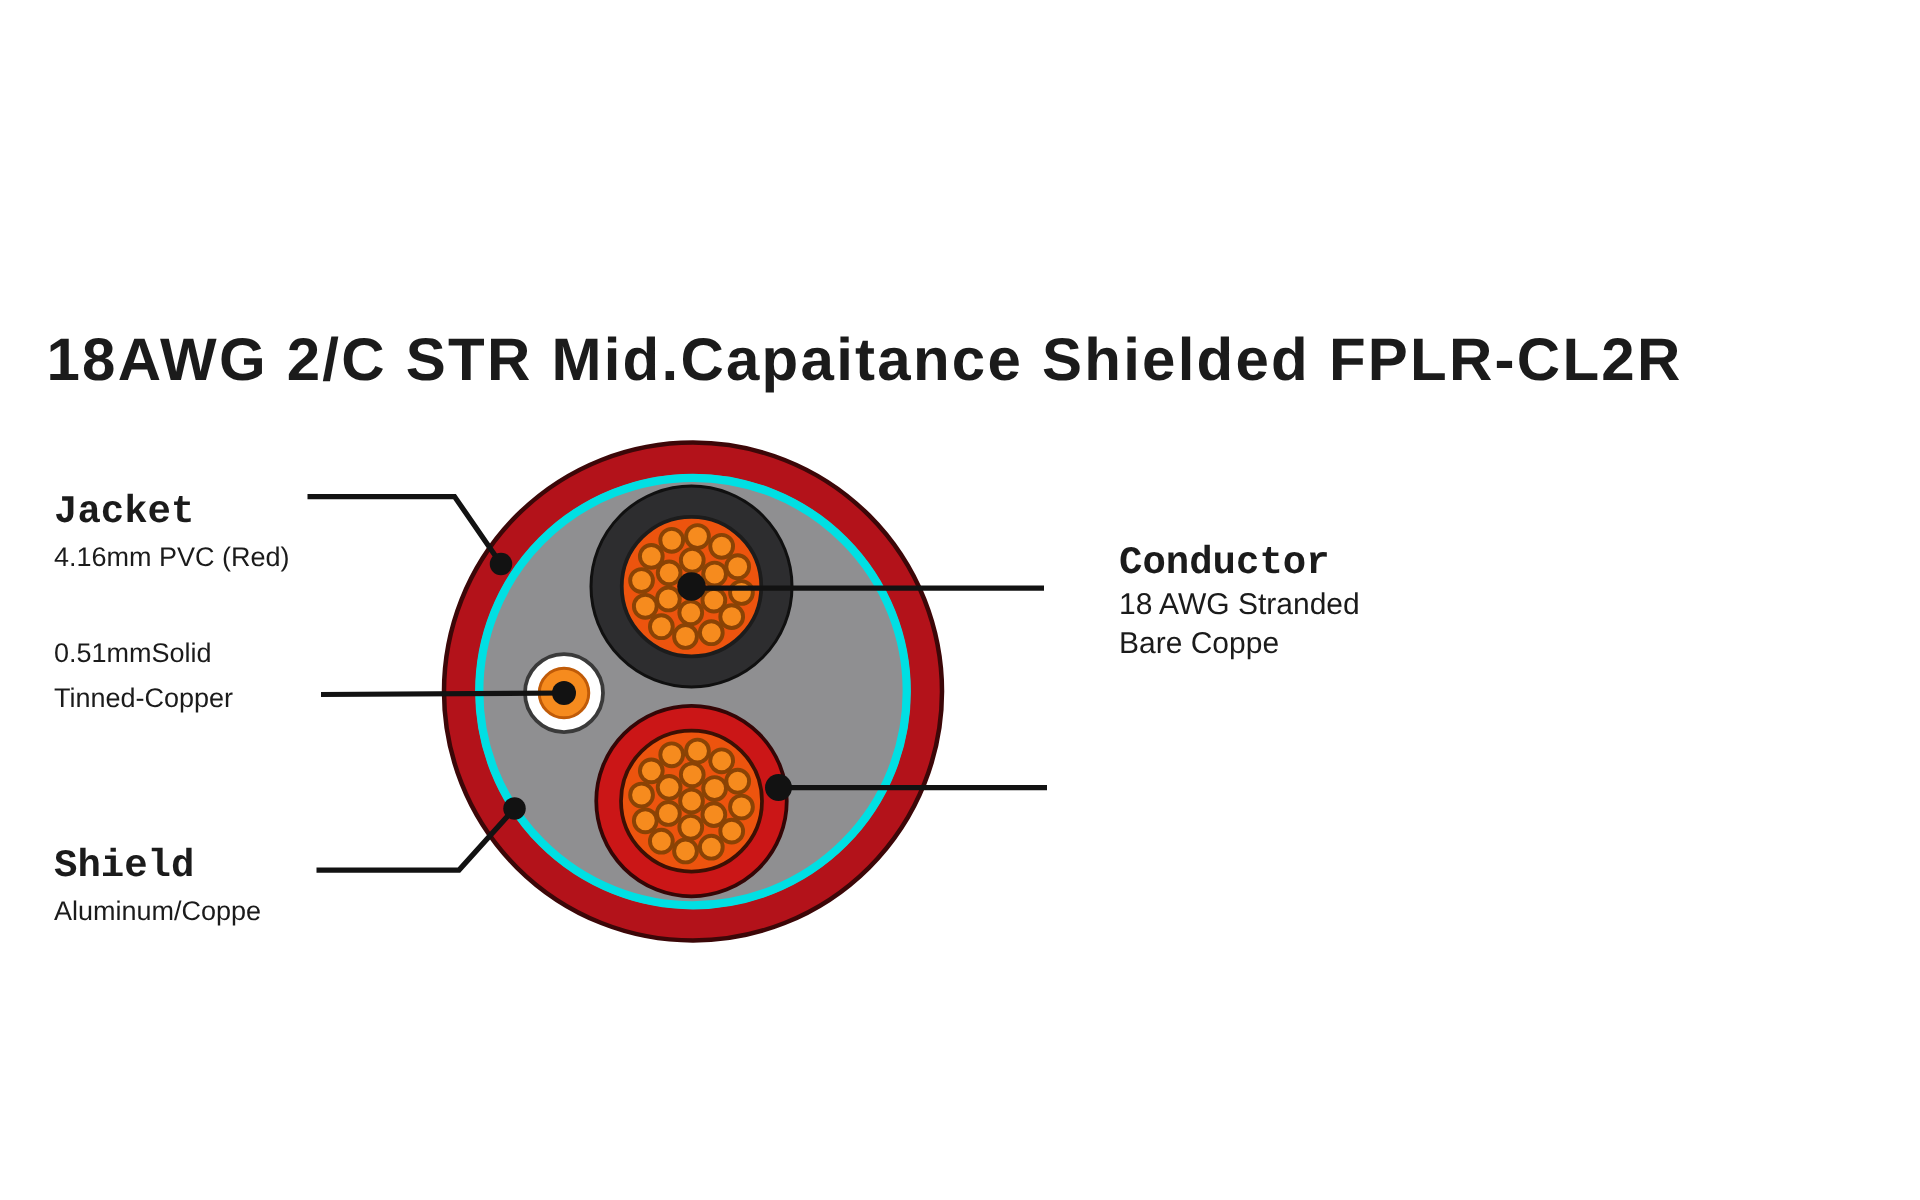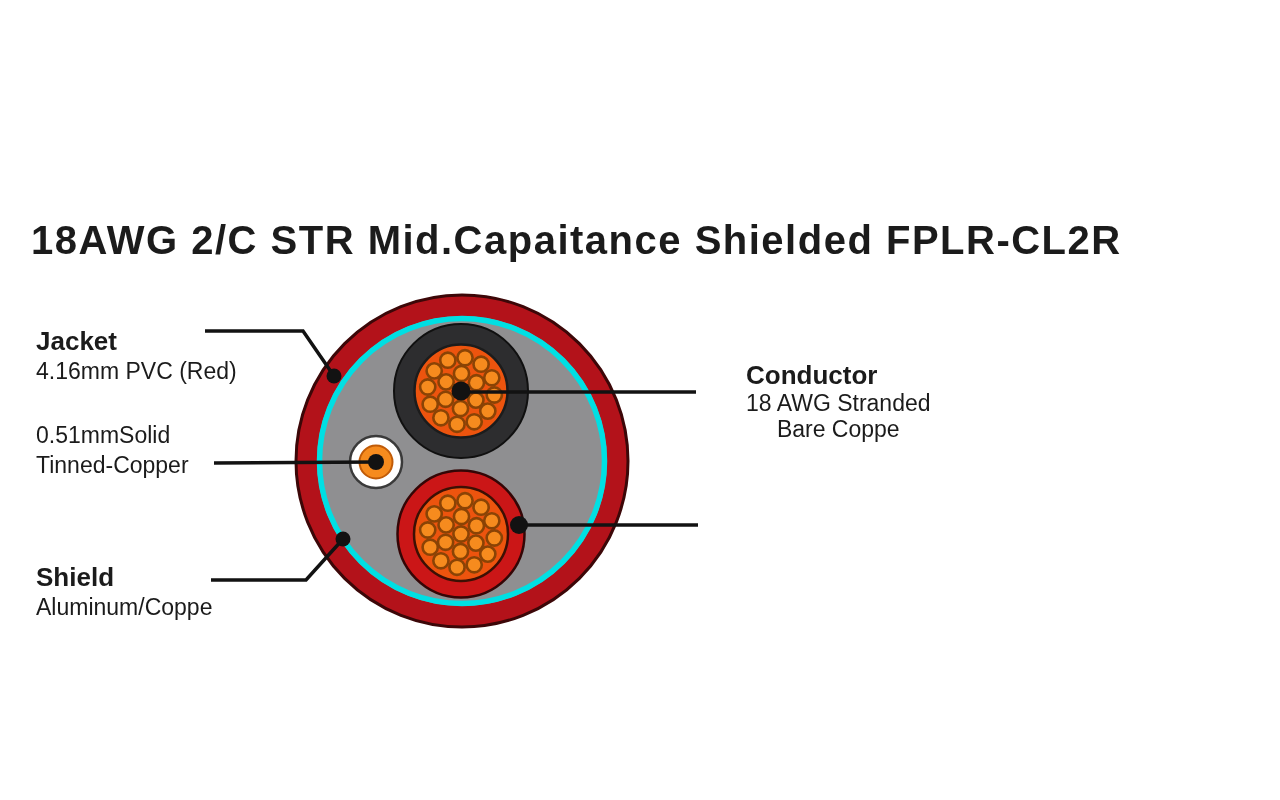--- a/index.html
+++ b/index.html
@@ -22,24 +22,24 @@
     letter-spacing: 1.5px;
     color: #1b1b1b;
     white-space: nowrap;
   }
   .diagram-svg {
     position: absolute;
     left: 0;
     top: 0;
   }
   .label { position: absolute; white-space: nowrap; }
-  .label .name  { font-weight: 700; font-size: 26px; line-height: 30px; }
-  .label .desc  { font-weight: 400; font-size: 23px; line-height: 30px; }
+  .label .name  { font-weight: 700; font-size: 26px; line-height: 30px; font-family: Liberation Mono, monospace; }
+  .label .desc  { font-weight: 400; font-size: 18px; line-height: 30px; }
   .label.right .name { font-size: 26px; line-height: 26px; padding-bottom: 2px; }
-  .label.right .desc { font-size: 23px; line-height: 26px; text-align: center; }
+  .label.right .desc { font-size: 20px; line-height: 26px; }
   .lbl-jacket     { left: 36px;  top: 326px; }
   .lbl-drain      { left: 36px;  top: 420px; }
   .lbl-shield     { left: 36px;  top: 562px; }
   .lbl-conductor  { left: 715px; top: 362px; margin-left: 31px; }
   .lbl-dielectric { left: 716px; top: 505px; }
 </style>
 </head>
 <body>
 
 <div class="canvas">

